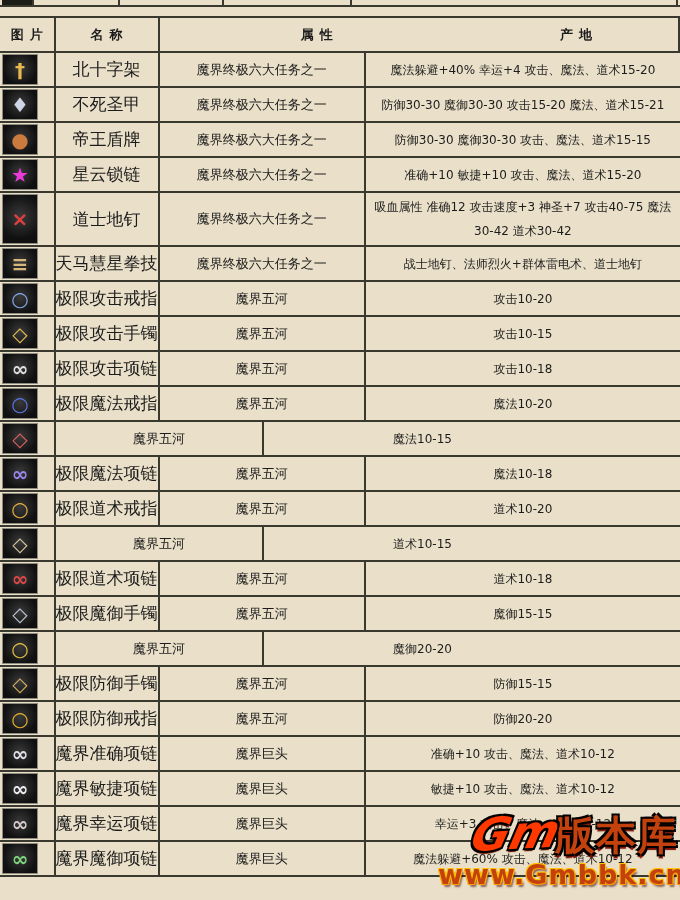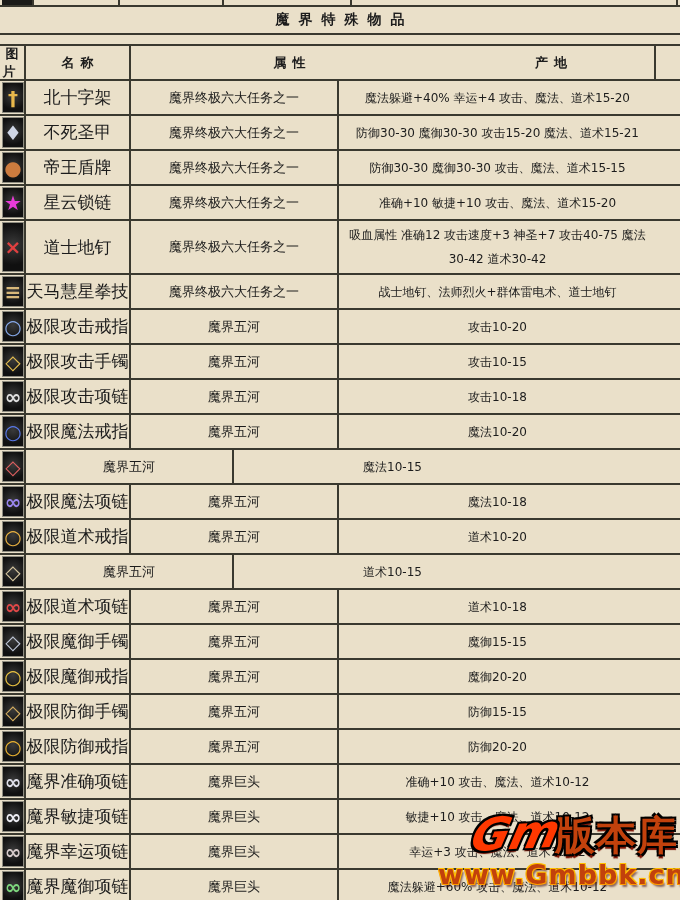--- a/index.html
+++ b/index.html
@@ -28,21 +28,21 @@
     display:flex;align-items:center;justify-content:center;
     font-size:14px;font-weight:bold;letter-spacing:9px;text-indent:9px;
   }
   .gap{height:9px;}
 
   .tbl{border-top:2px solid var(--border);}
   .row{display:flex;align-items:stretch;border-bottom:2px solid var(--border);}
   .header-row{height:35px;}
   .data-row{min-height:35px;}
   .cell{display:flex;align-items:center;justify-content:center;text-align:center;}
-  .c1{width:26px;border-right:2px solid var(--border);justify-content:flex-start;}
+  .c1{width:56px;border-right:2px solid var(--border);justify-content:flex-start;text-align:right;}
   .c2{width:105px;border-right:2px solid var(--border);font-size:17px;}
   .c3{width:208px;border-right:2px solid var(--border);font-size:13px;}
   .c4{width:317px;font-size:12px;line-height:24px;padding:2px 5px;}
   .th{font-size:13px;font-weight:bold;letter-spacing:6px;text-indent:6px;justify-content:center;}
   .c1.th{justify-content:center;}
 
   .icon-tile{
     align-self:stretch;
     width:36px;margin:1px 0 1px 2px;
     border:1px solid #8E8C80;
@@ -81,21 +81,20 @@
 <div class="page">
 
   <div class="top-sliver">
     <div class="sliver-icon"></div>
     <div class="sliver-line sl-1"></div>
     <div class="sliver-line sl-2"></div>
     <div class="sliver-line sl-3"></div>
     <div class="sliver-line sl-4"></div>
   </div>
 
-  <div class="title-bar">魔界特殊物品</div>
 
   <div class="gap"></div>
 
   <div class="tbl">
     <div class="row header-row">
       <div class="cell c1 th">图片</div>
       <div class="cell c2 th">名称</div>
       <div class="cell c4 th">属性</div>
       <div class="cell c3 th">产地</div>
     </div>
@@ -273,21 +272,20 @@
       <div class="cell c3">魔界五河</div>
       <div class="cell c4">魔御15-15</div>
     </div>
 
     <div class="row data-row">
       <div class="cell c1">
         <div class="icon-tile">
           <span style="color: rgb(232, 192, 64);">○</span>
         </div>
       </div>
-      <div class="cell c2">极限魔御戒指</div>
       <div class="cell c3">魔界五河</div>
       <div class="cell c4">魔御20-20</div>
     </div>
 
     <div class="row data-row">
       <div class="cell c1">
         <div class="icon-tile">
           <span style="color: rgb(216, 176, 96);">◇</span>
         </div>
       </div>

